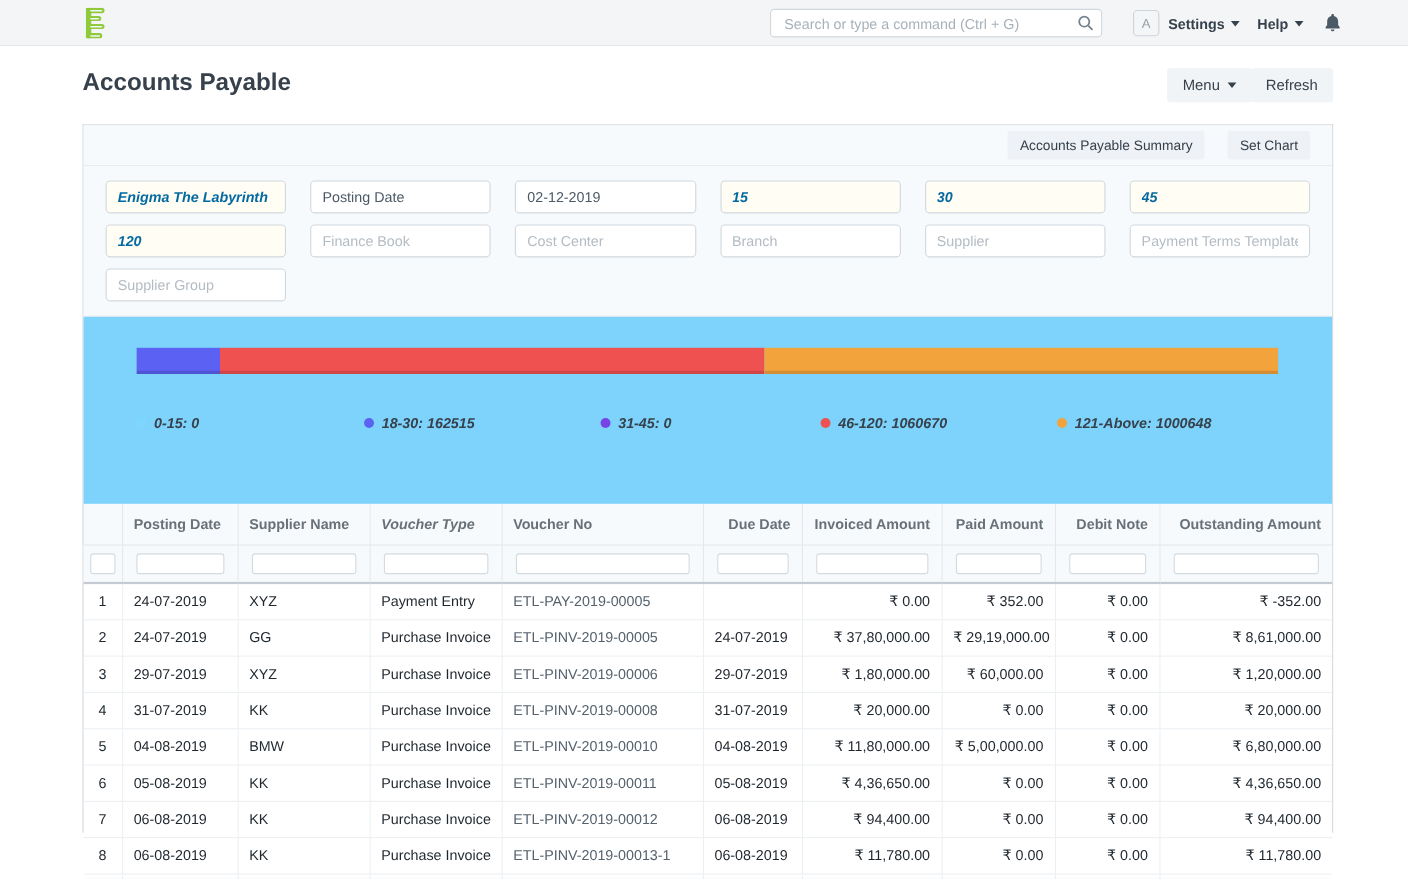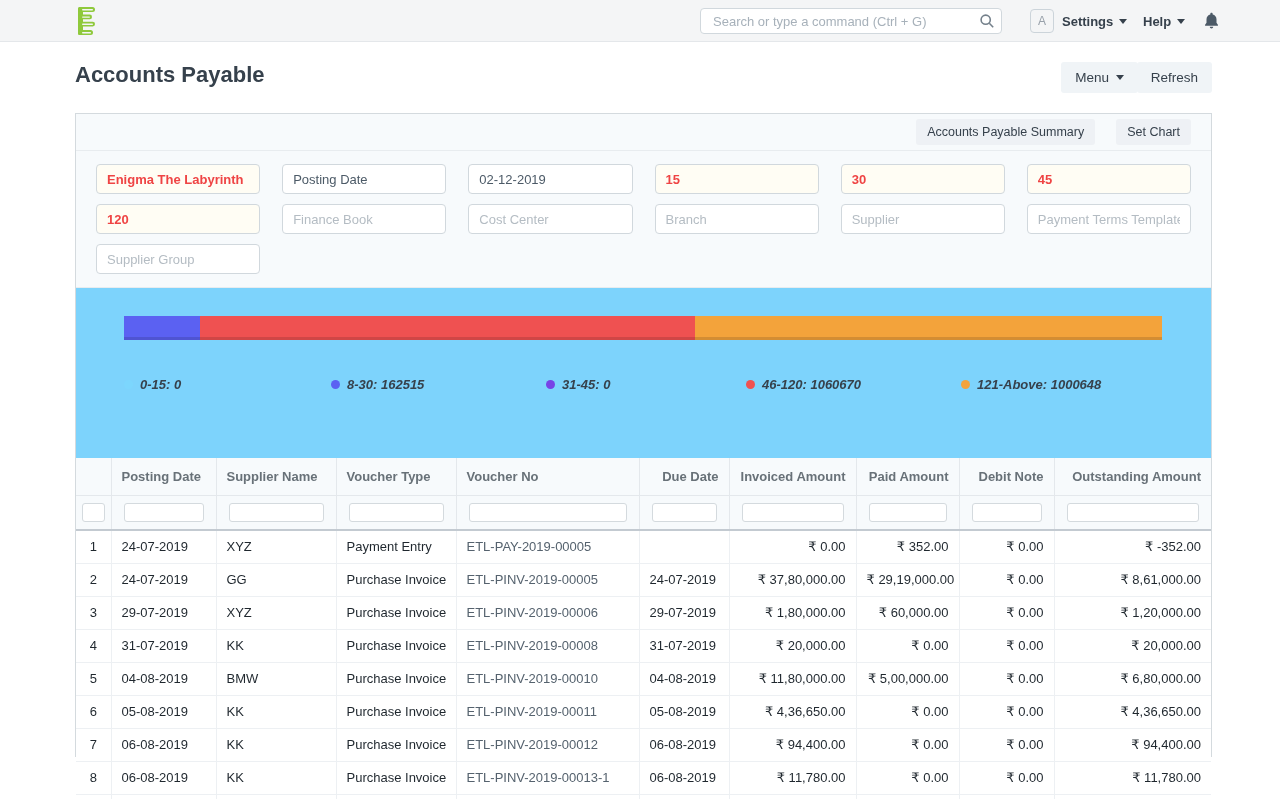--- a/index.html
+++ b/index.html
@@ -40,21 +40,21 @@
   .summary-strip { height:37px; background:#f7fafc; border-bottom:1px solid #e8ecef;
     display:flex; justify-content:flex-end; align-items:center; gap:21px; padding-right:20px; }
   .strip-btn { background:#eef1f5; border:none; border-radius:3px; color:#36414c; font-size:12.5px;
     font-family:inherit; padding:6px 11px; cursor:pointer; }
 
   .filters { background:#f7fafc; border-bottom:1px solid #e8ecef; padding:13px 20px;
     display:grid; grid-template-columns:repeat(6,1fr); column-gap:22px; row-gap:10px; }
   .f-input { height:30px; width:100%; border:1px solid #d1d8dd; border-radius:4px; padding:0 10px;
     font-size:13px; background:#fff; color:#4c5a67; font-family:inherit; }
   .f-input::placeholder { color:#b4bcc3; font-weight:400; }
-  .f-modified { background:#fffdf4; font-weight:700; color:#ef4444; }
+  .f-modified { background:#fffdf4; font-weight:700; color:#0369a1;font-style:italic; }
 
   
   .chart-section { position:relative; height:170px; background:#7dd3fc;font-style:italic; }
   .chart-bar { position:absolute; left:48px; top:28px; width:1038px; height:24px; display:flex; overflow:hidden; }
   .chart-segment { height:100%; box-shadow:inset 0 -3px 0 rgba(0,0,0,0.13); }
   .legend-item { position:absolute; top:89px; display:flex; align-items:center; gap:7px;
     font-size:13px; font-weight:700; color:#36414c; white-space:nowrap; }
   .legend-dot { width:9px; height:9px; border-radius:50%; flex:none; }
 
   
@@ -166,21 +166,21 @@
         <div class="chart-segment" style="width: 47.6956%; background: rgb(239, 81, 81);"></div>
         <div class="chart-segment" style="width: 44.9965%; background: rgb(243, 163, 59);"></div>
       </div>
     <div>
         <div class="legend-item" style="left: 48px;">
           <span class="legend-dot" style="background: rgb(124, 214, 253);"></span>
           <span>0-15: 0</span>
         </div>
         <div class="legend-item" style="left: 255px;">
           <span class="legend-dot" style="background: rgb(91, 97, 242);"></span>
-          <span>8-30: 162515</span>
+          <span>18-30: 162515</span>
         </div>
         <div class="legend-item" style="left: 470px;">
           <span class="legend-dot" style="background: rgb(119, 67, 230);"></span>
           <span>31-45: 0</span>
         </div>
         <div class="legend-item" style="left: 670px;">
           <span class="legend-dot" style="background: rgb(239, 81, 81);"></span>
           <span>46-120: 1060670</span>
         </div>
         <div class="legend-item" style="left: 885px;">
@@ -201,21 +201,21 @@
         <col style="width: 127px;">
         <col style="width: 103px;">
         <col style="width: 95px;">
         <col style="width: 157px;">
       </colgroup>
     <thead>
       <tr id="header-row">
           <th style="text-align: left;"></th>
           <th style="text-align: left;">Posting Date</th>
           <th style="text-align: left;">Supplier Name</th>
-          <th style="text-align: left;">Voucher Type</th>
+          <th style="text-align: left; font-style: italic;">Voucher Type</th>
           <th style="text-align: left;">Voucher No</th>
           <th style="text-align: right;">Due Date</th>
           <th style="text-align: right;">Invoiced Amount</th>
           <th style="text-align: right;">Paid Amount</th>
           <th style="text-align: right; margin-left: 20px;">Debit Note</th>
           <th style="text-align: right;">Outstanding Amount</th>
         </tr>
       <tr class="filter-row" id="filter-row">
           <td><input class="col-filter-input" type="text" style=""></td>
           <td><input class="col-filter-input" type="text" style=""></td>

